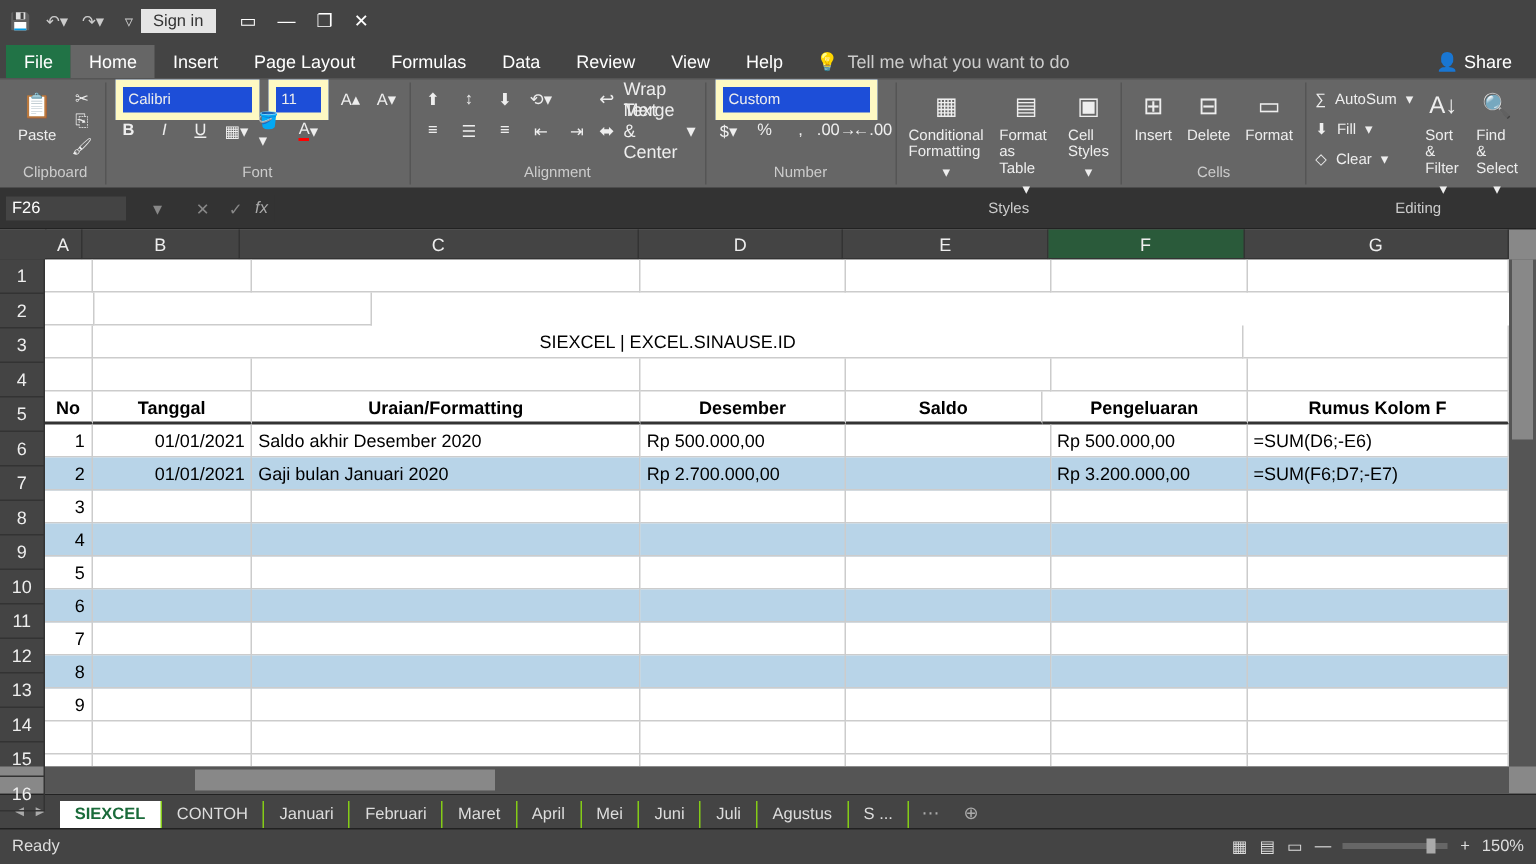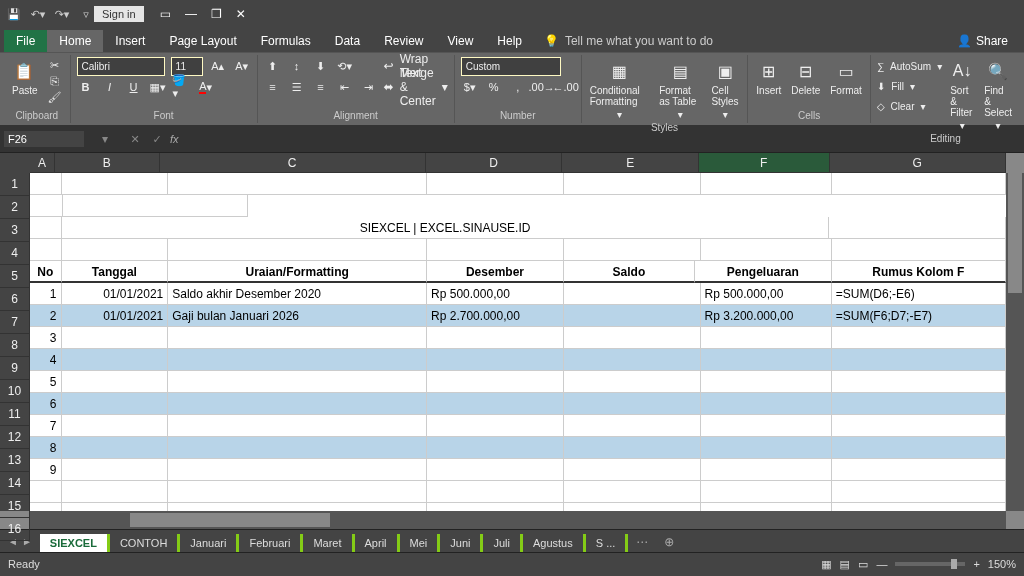--- a/index.html
+++ b/index.html
@@ -16,21 +16,21 @@
   .tab.active{background:#666;}
   .tellme{display:flex;align-items:center;gap:6px;color:#ccc;font-size:12px;padding:4px 10px;}
   .share{color:#fff;padding:4px 12px;font-size:12px;}
   .ribbon{height:68px;background:#666;border-top:1px solid #555;border-bottom:1px solid #333;display:flex;padding:2px 4px;color:#eee;}
   .group{border-right:1px solid #555;padding:2px 6px;display:flex;flex-direction:column;justify-content:space-between;}
   .group .body{display:flex;align-items:flex-start;gap:6px;}
   .group .label{text-align:center;font-size:10px;color:#ccc;position:relative;}
   .bigbtn{display:flex;flex-direction:column;align-items:center;gap:2px;font-size:10px;padding:2px;}
   .bigbtn .glyph{width:24px;height:24px;display:flex;align-items:center;justify-content:center;font-size:16px;}
   .smrow{display:flex;gap:6px;align-items:center;height:18px;}
-  .sel{background:#404040;border:1px solid #fef9c3;padding:1px 4px;font-size:10px;min-width:40px;height:15px;display:inline-flex;align-items:center;}
+  .sel{background:#1d4ed8;border:5px solid #fef9c3;padding:1px 4px;font-size:10px;min-width:40px;height:15px;display:inline-flex;align-items:center;}
   .smbtn{width:18px;height:16px;display:flex;align-items:center;justify-content:center;font-size:11px;}
   
   .namebar{height:22px;background:#333;border-bottom:1px solid #222;display:flex;align-items:center;padding:2px 4px;gap:18px;}
   .namebox{background:#444;width:72px;padding:2px 4px;font-size:11px;color:#fff;}
   .fxarea{display:flex;align-items:center;gap:4px;flex:1;}
   .fxsym{color:#aaa;font-style:italic;font-size:11px;}
   .fxinput{flex:1;background:#333;height:18px;}
   
   .gridwrap{position:relative;background:#888;height:376px;}
   .selectall{position:absolute;left:0;top:0;width:30px;height:20px;background:#444;border-right:1px solid #333;border-bottom:1px solid #333;}
@@ -49,21 +49,21 @@
   .titlecell{font-weight:bold;text-align:center;}
   
   .vscroll{position:absolute;right:0;top:20px;width:18px;bottom:18px;background:#555;}
   .vthumb{position:absolute;top:0;left:2px;right:2px;height:120px;background:#888;}
   .hscroll{position:absolute;left:30px;right:18px;bottom:0;height:18px;background:#555;}
   .hthumb{position:absolute;left:100px;top:2px;bottom:2px;width:200px;background:#888;}
   
   .sheetbar{height:22px;background:#444;display:flex;align-items:center;border-top:1px solid #222;}
   .shnav{display:flex;gap:4px;padding:0 8px;color:#aaa;font-size:10px;}
   .shtabs{display:flex;align-items:flex-end;height:22px;}
-  .shtab{padding:3px 10px;font-size:11px;color:#ddd;border-right:3px solid #84cc16;cursor:pointer;}
+  .shtab{padding:3px 10px;font-size:11px;color:#ddd;border-right:1px solid #84cc16;cursor:pointer;}
   .shtab.active{background:#fff;color:#1a6b3a;font-weight:bold;}
   .shmore{padding:3px 8px;color:#aaa;}
   
   .statusbar{height:22px;background:#444;display:flex;align-items:center;justify-content:space-between;padding:0 8px;border-top:1px solid #222;font-size:11px;}
   .zoom{display:flex;align-items:center;gap:8px;}
   .zslider{width:70px;height:4px;background:#666;position:relative;}
   .zslider .zt{position:absolute;right:8px;top:-3px;width:6px;height:10px;background:#aaa;}
 
   
   .cA{width:24px}.cB{width:104px}.cC{width:266px}.cD{width:136px}.cE{width:136px}.cF{width:130px}.cG{width:176px}
@@ -309,21 +309,21 @@
         <div class="cell cB num">01/01/2021</div>
         <div class="cell cC">Saldo akhir Desember 2020</div>
         <div class="cell cD">Rp      500.000,00</div>
         <div class="cell cE"></div>
         <div class="cell cF">Rp    500.000,00</div>
         <div class="cell cG">=SUM(D6;-E6)</div>
       </div>
     <div class="row shade">
         <div class="cell cA num">2</div>
         <div class="cell cB num">01/01/2021</div>
-        <div class="cell cC">Gaji bulan Januari 2026</div>
+        <div class="cell cC">Gaji bulan Januari 2020</div>
         <div class="cell cD">Rp   2.700.000,00</div>
         <div class="cell cE"></div>
         <div class="cell cF">Rp 3.200.000,00</div>
         <div class="cell cG">=SUM(F6;D7;-E7)</div>
       </div>
     <div class="row">
         <div class="cell cA num">3</div>
         <div class="cell cB"></div>
         <div class="cell cC"></div>
         <div class="cell cD"></div>

